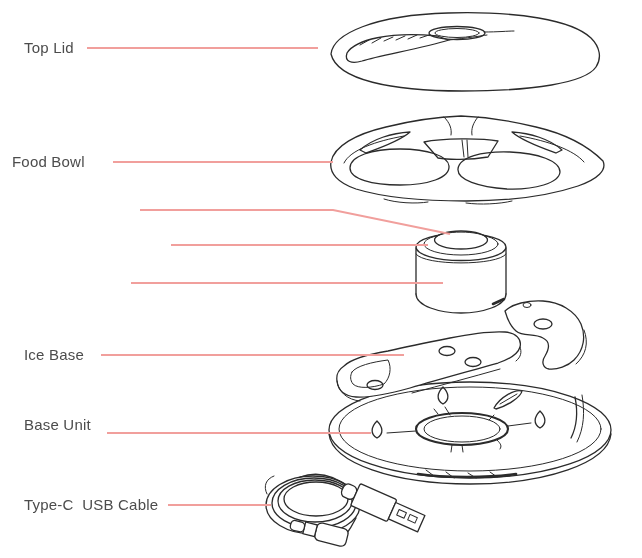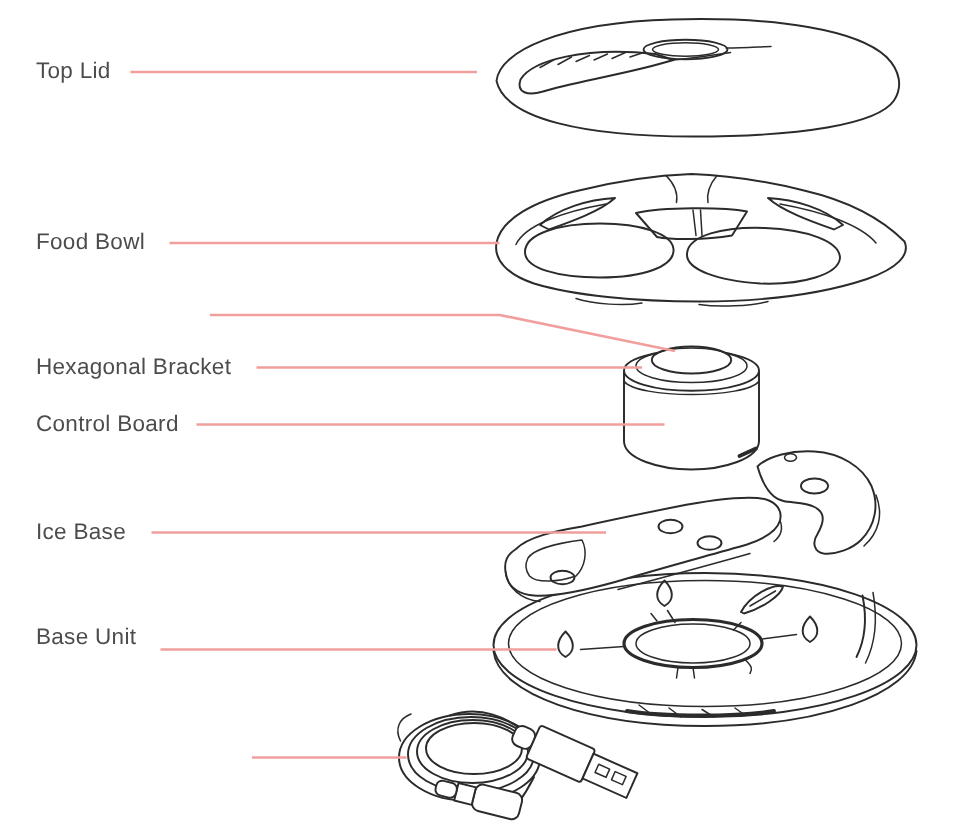--- a/index.html
+++ b/index.html
@@ -169,19 +169,18 @@
       <polyline points="140,210 333,210 450,234"></polyline>
       <line x1="171" y1="245" x2="428" y2="245"></line>
       <line x1="131" y1="283" x2="443" y2="283"></line>
       <line x1="101" y1="355" x2="404" y2="355"></line>
       <line x1="107" y1="433" x2="371" y2="433"></line>
       <line x1="168" y1="505" x2="271" y2="505"></line>
     </g>
   </svg>
 
   <div class="label" style="left:24px;top:38px">Top Lid</div>
-  <div class="label" style="left:24px;top:152px">Food Bowl</div>
-  <div class="label" style="left:24px;top:235px">Hexagonal Bracket</div>
-  <div class="label" style="left:24px;top:273px">Control Board</div>
+  <div class="label" style="left:12px;top:152px">Food Bowl</div>
   <div class="label" style="left:24px;top:345px">Ice Base</div>
   <div class="label" style="left:24px;top:415px">Base Unit</div>
+  <div class="label" style="left:24px;top:495px">Type-C  USB Cable</div>
 
 </div>
 
 </body></html>

